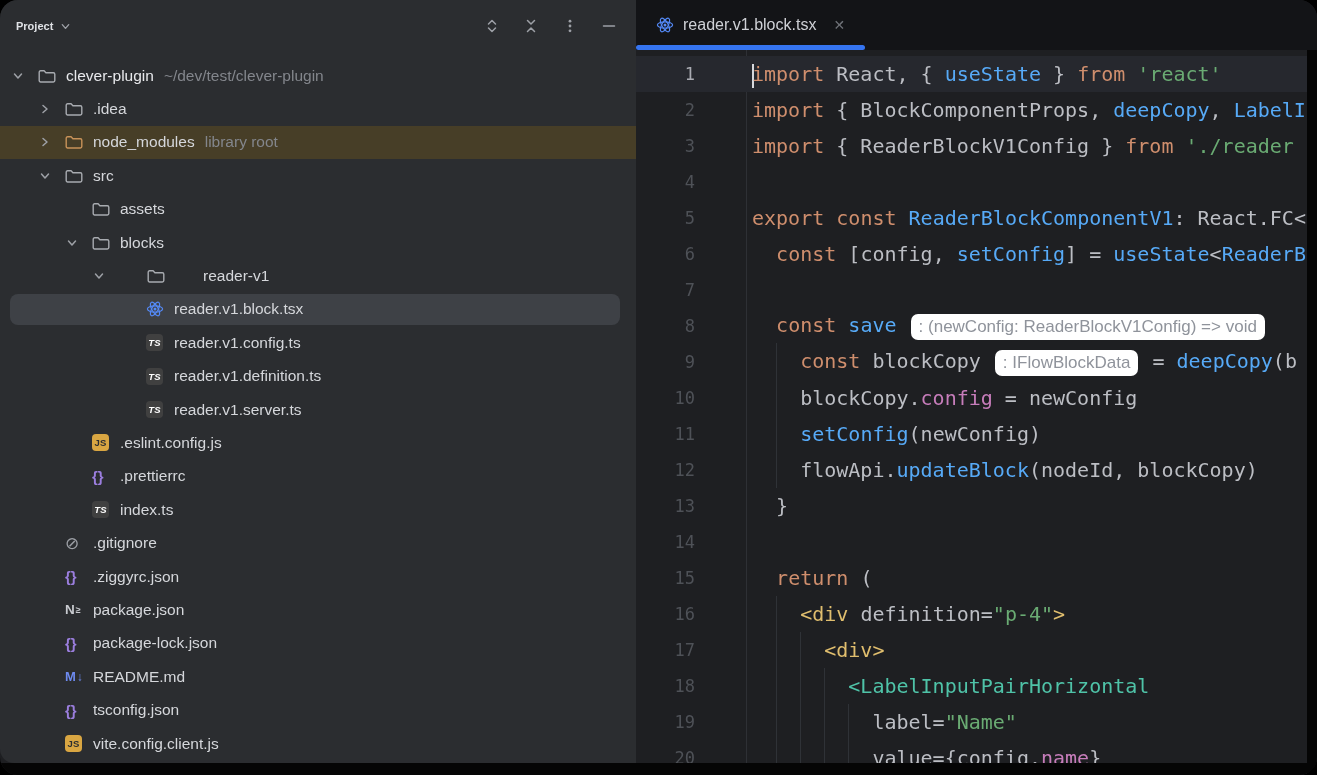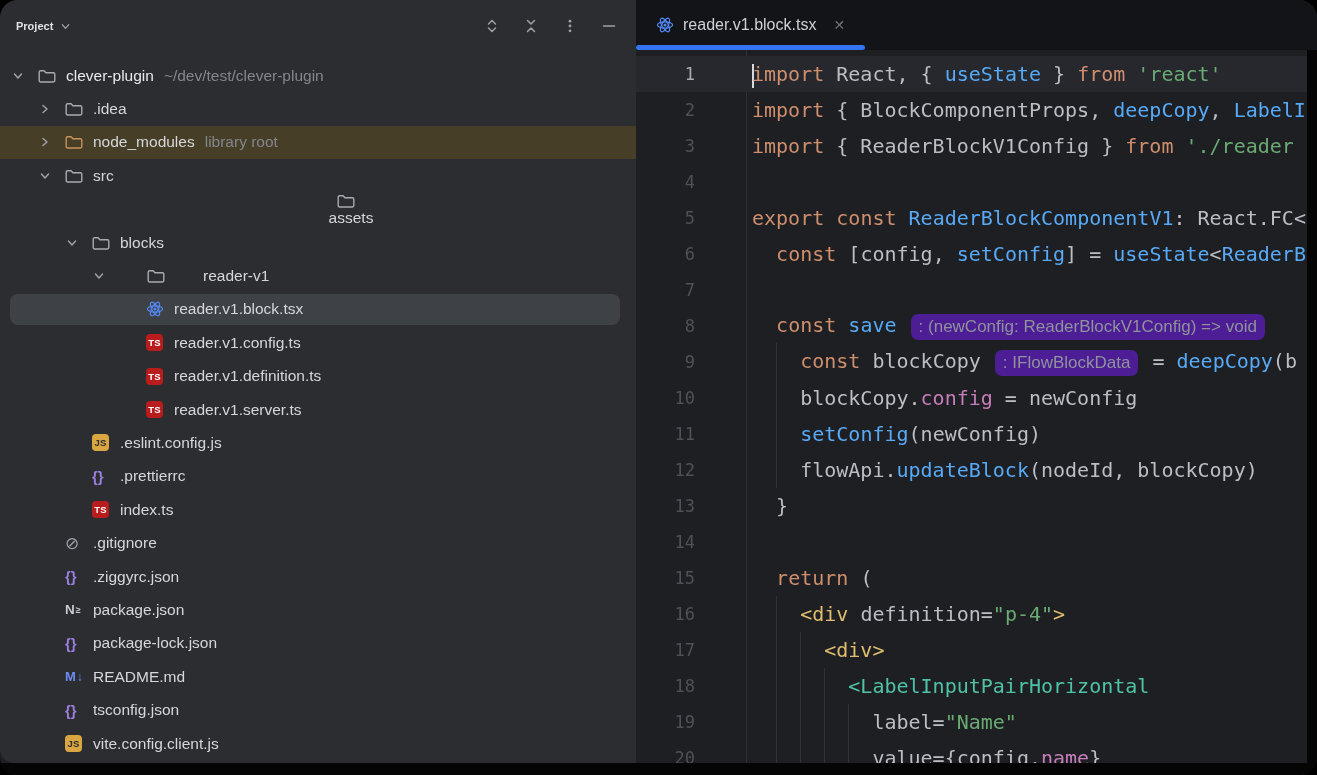--- a/index.html
+++ b/index.html
@@ -20,21 +20,21 @@
   .tree-row > * { position:relative; z-index:1; }
   .tree-row.selected::before { content:""; position:absolute; left:10px; right:16px; top:1px; bottom:1px; background:#3E4146; border-radius:8px; z-index:0; }
   .tree-row.library::before { content:""; position:absolute; left:0; right:0; top:0; bottom:0; background:#473E27; z-index:0; }
   .tree-chevron { width:26px; display:flex; align-items:center; justify-content:flex-start; flex:none; }
   .tree-icon { width:28px; display:flex; align-items:center; flex:none; }
   .tree-label { color:#D5D7DB; }
   .tree-label.bold { font-weight:400; color:#E8E9EC; }
   .tree-suffix { color:#83868C; margin-left:10px; }
 
   .badge { width:17px; height:17px; border-radius:4px; font-size:9.5px; font-weight:700; display:flex; align-items:center; justify-content:center; letter-spacing:.2px; }
-  .badge.ts { background:#b91c1c; color:#fff; }
+  .badge.ts { background:#404040; color:#fff;font-style:italic; }
   .badge.js { background:#D9A642; color:#2B2D30; }
   .glyph-braces { color:#9B7EDE; font-weight:700; font-size:15px; }
   .glyph-gitignore { color:#9DA0A6; font-size:17px; line-height:1; }
   .glyph-npm { color:#C8CACF; font-weight:700; font-size:13.5px; display:flex; align-items:center; }
   .glyph-npm i { font-style:normal; font-size:9px; margin-left:1px; }
   .glyph-md { color:#6E8BF0; font-weight:700; font-size:13px; display:flex; align-items:center; }
   .glyph-md i { font-style:normal; font-size:12px; margin-left:1px; font-weight:400; }
 
   
   .editor-col { position:absolute; left:636px; right:0; top:0; bottom:0; }
@@ -55,21 +55,21 @@
   .guide { position:absolute; top:0; bottom:0; width:1px; background:#2F3237; }
   .caret { display:inline-block; width:2px; height:24px; background:#D6D8DC; vertical-align:middle; margin-right:-2px; }
 
   .tk-kw { color:#CF8E6D; }
   .tk-txt { color:#BCBEC4; }
   .tk-fn { color:#57AAF7; }
   .tk-str { color:#6AAB73;text-align:right; }
   .tk-prop { color:#C77DBB; }
   .tk-tag { color:#E0BE6E; }
   .tk-comp { color:#4FC3A8; }
-  .tk-hint { font-family:"Liberation Sans", sans-serif; font-size:17px; color:#8F939B; background:#4c1d95; border-radius:7px; padding:3px 8px 4px; margin:0 2px; }
+  .tk-hint { font-family:"Liberation Sans", sans-serif; font-size:17px; color:#8F939B; background:#ffffff; border-radius:7px; padding:3px 8px 4px; margin:0 2px; }
 
   .right-strip { position:absolute; right:0; top:50px; bottom:0; width:10px; background:#050505; }
   .bottom-strip { position:absolute; left:0; right:0; bottom:0; height:12px; background:#050505; }
 
   svg { display:block; }
 </style>
 </head>
 <body>
 
 <div class="window">
@@ -167,21 +167,21 @@
           </span>
           <span class="tree-icon">
             <span>
               <svg width="18" height="16" viewBox="0 0 18 16">
                 <path d="M1.2 4.2 C1.2 3.4 1.8 2.8 2.6 2.8 H6.1 L7.9 4.8 H15.4 C16.2 4.8 16.8 5.4 16.8 6.2 V12.6 C16.8 13.4 16.2 14 15.4 14 H2.6 C1.8 14 1.2 13.4 1.2 12.6 Z" fill="none" stroke="#A8ABB0" stroke-width="1.4" stroke-linejoin="round"></path>
               </svg>
             </span>
           </span>
           <span class="tree-label">src</span>
         </div>
-        <div class="tree-row" style="padding-left: 66px; flex-direction: column;">
+        <div class="tree-row" style="padding-left: 66px;">
           <span class="tree-chevron"></span>
           <span class="tree-icon">
             <span>
               <svg width="18" height="16" viewBox="0 0 18 16">
                 <path d="M1.2 4.2 C1.2 3.4 1.8 2.8 2.6 2.8 H6.1 L7.9 4.8 H15.4 C16.2 4.8 16.8 5.4 16.8 6.2 V12.6 C16.8 13.4 16.2 14 15.4 14 H2.6 C1.8 14 1.2 13.4 1.2 12.6 Z" fill="none" stroke="#A8ABB0" stroke-width="1.4" stroke-linejoin="round"></path>
               </svg>
             </span>
           </span>
           <span class="tree-label">assets</span>
         </div>

